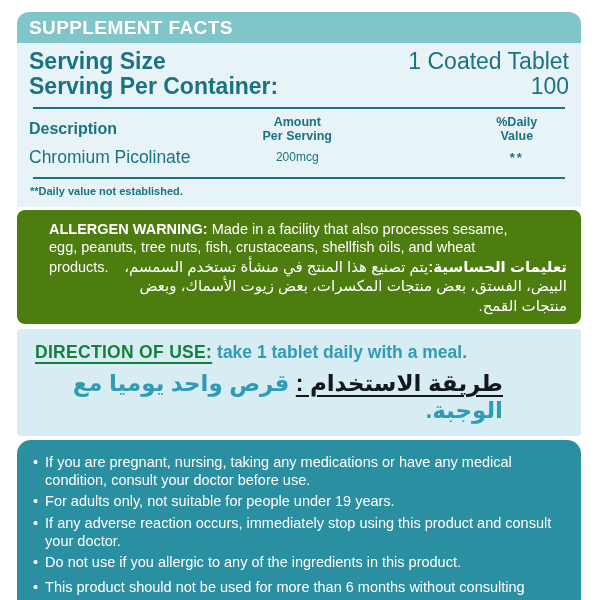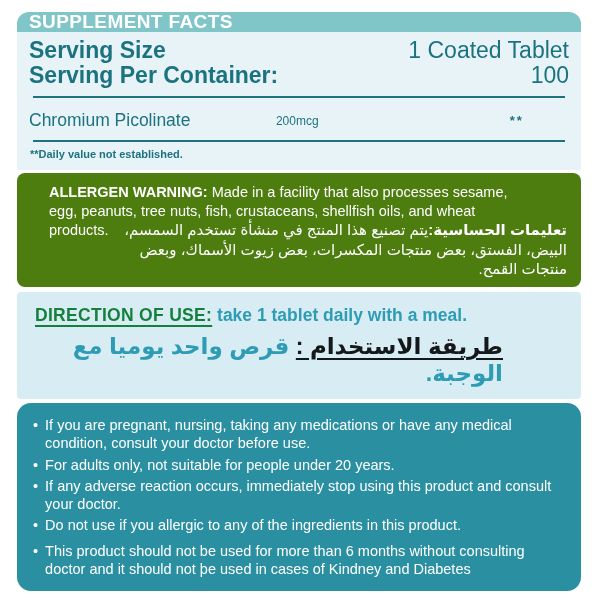--- a/index.html
+++ b/index.html
@@ -5,35 +5,35 @@
   html,body{margin:0;padding:0;}
   body{
     width:600px;height:600px;background:#ffffff;overflow:hidden;
     font-family:"Liberation Sans","DejaVu Sans",sans-serif;
     -webkit-font-smoothing:antialiased;
   }
   .label{position:absolute;left:17px;top:12px;width:564px;}
 
   
   .hdr{
-    background:#80c5c8;color:#fff;height:20px;border-radius:12px 12px 0 0;
+    background:#80c5c8;color:#fff;height:31px;border-radius:12px 12px 0 0;
     display:flex;align-items:center;padding-left:12px;
     font-size:19px;font-weight:bold;letter-spacing:.4px;
   }
 
   
   .panel1{background:#e8f3f8;color:#1b7380;padding:6px 10px 6px 12px;}
   .srow{display:flex;justify-content:space-between;font-size:23px;line-height:25px;}
   .srow .lab{font-weight:bold;}
   .srow .val{font-weight:normal;padding-right:2px;}
   .rule{border:none;border-top:2.5px solid #1d737f;margin:8px 6px 6px 4px;}
   .grid{display:grid;grid-template-columns:36% 27% 17% 20%;}
   .th-desc{font-weight:bold;font-size:16px;align-self:center;}
   .th-c{font-weight:bold;font-size:12.5px;line-height:1.15;text-align:center;}
-  .tbl-row{margin-top:12px;align-items:center;}
+  .tbl-row{margin-top:3px;align-items:center;}
   .td-desc{font-size:17.5px;}
   .td-amt{font-size:12px;text-align:center;}
   .td-dv{font-size:13px;text-align:center;letter-spacing:2px;font-weight:bold;}
   .rule2{border:none;border-top:2.5px solid #1d737f;margin:9px 6px 5px 4px;}
   .footnote{font-size:11px;padding:1px 0 4px 1px;font-weight:bold;}
 
   
   .allergen{
     margin-top:3px;background:#4d7c0f;border-radius:8px;color:#fff;
     padding:10px 14px 9px 32px;font-size:14.5px;line-height:1.28;font-weight:500;
@@ -89,20 +89,32 @@
       <span class="lab">Serving Size</span>
       <span class="val">1 Coated Tablet</span>
     </div>
     <div class="srow">
       <span class="lab">Serving Per Container:</span>
       <span class="val">100</span>
     </div>
 
     <hr class="rule">
 
+    <div class="grid">
+      <div class="th-desc">Description</div>
+      <div class="th-c">
+        <div>Amount</div>
+        <div>Per Serving</div>
+      </div>
+      <div></div>
+      <div class="th-c">
+        <div>%Daily</div>
+        <div>Value</div>
+      </div>
+    </div>
 
     <div class="grid tbl-row">
       <div class="td-desc">Chromium Picolinate</div>
       <div class="td-amt">200mcg</div>
       <div></div>
       <div class="td-dv">**</div>
     </div>
 
     <hr class="rule2">
 
@@ -136,21 +148,21 @@
     </div>
   </div>
 
   <div class="warnings">
     <div class="warn-item">
       <span class="dot">•</span>
       <span>If you are pregnant, nursing, taking any medications or have any medical condition, consult your doctor before use.</span>
     </div>
     <div class="warn-item">
       <span class="dot">•</span>
-      <span>For adults only, not suitable for people under 20 years.</span>
+      <span>For adults only, not suitable for people under 19 years.</span>
     </div>
     <div class="warn-item">
       <span class="dot">•</span>
       <span>If any adverse reaction occurs, immediately stop using this product and consult your doctor.</span>
     </div>
     <div class="warn-item">
       <span class="dot">•</span>
       <span>Do not use if you allergic to any of the ingredients in this product.</span>
     </div>
     <div class="warn-item sp">

